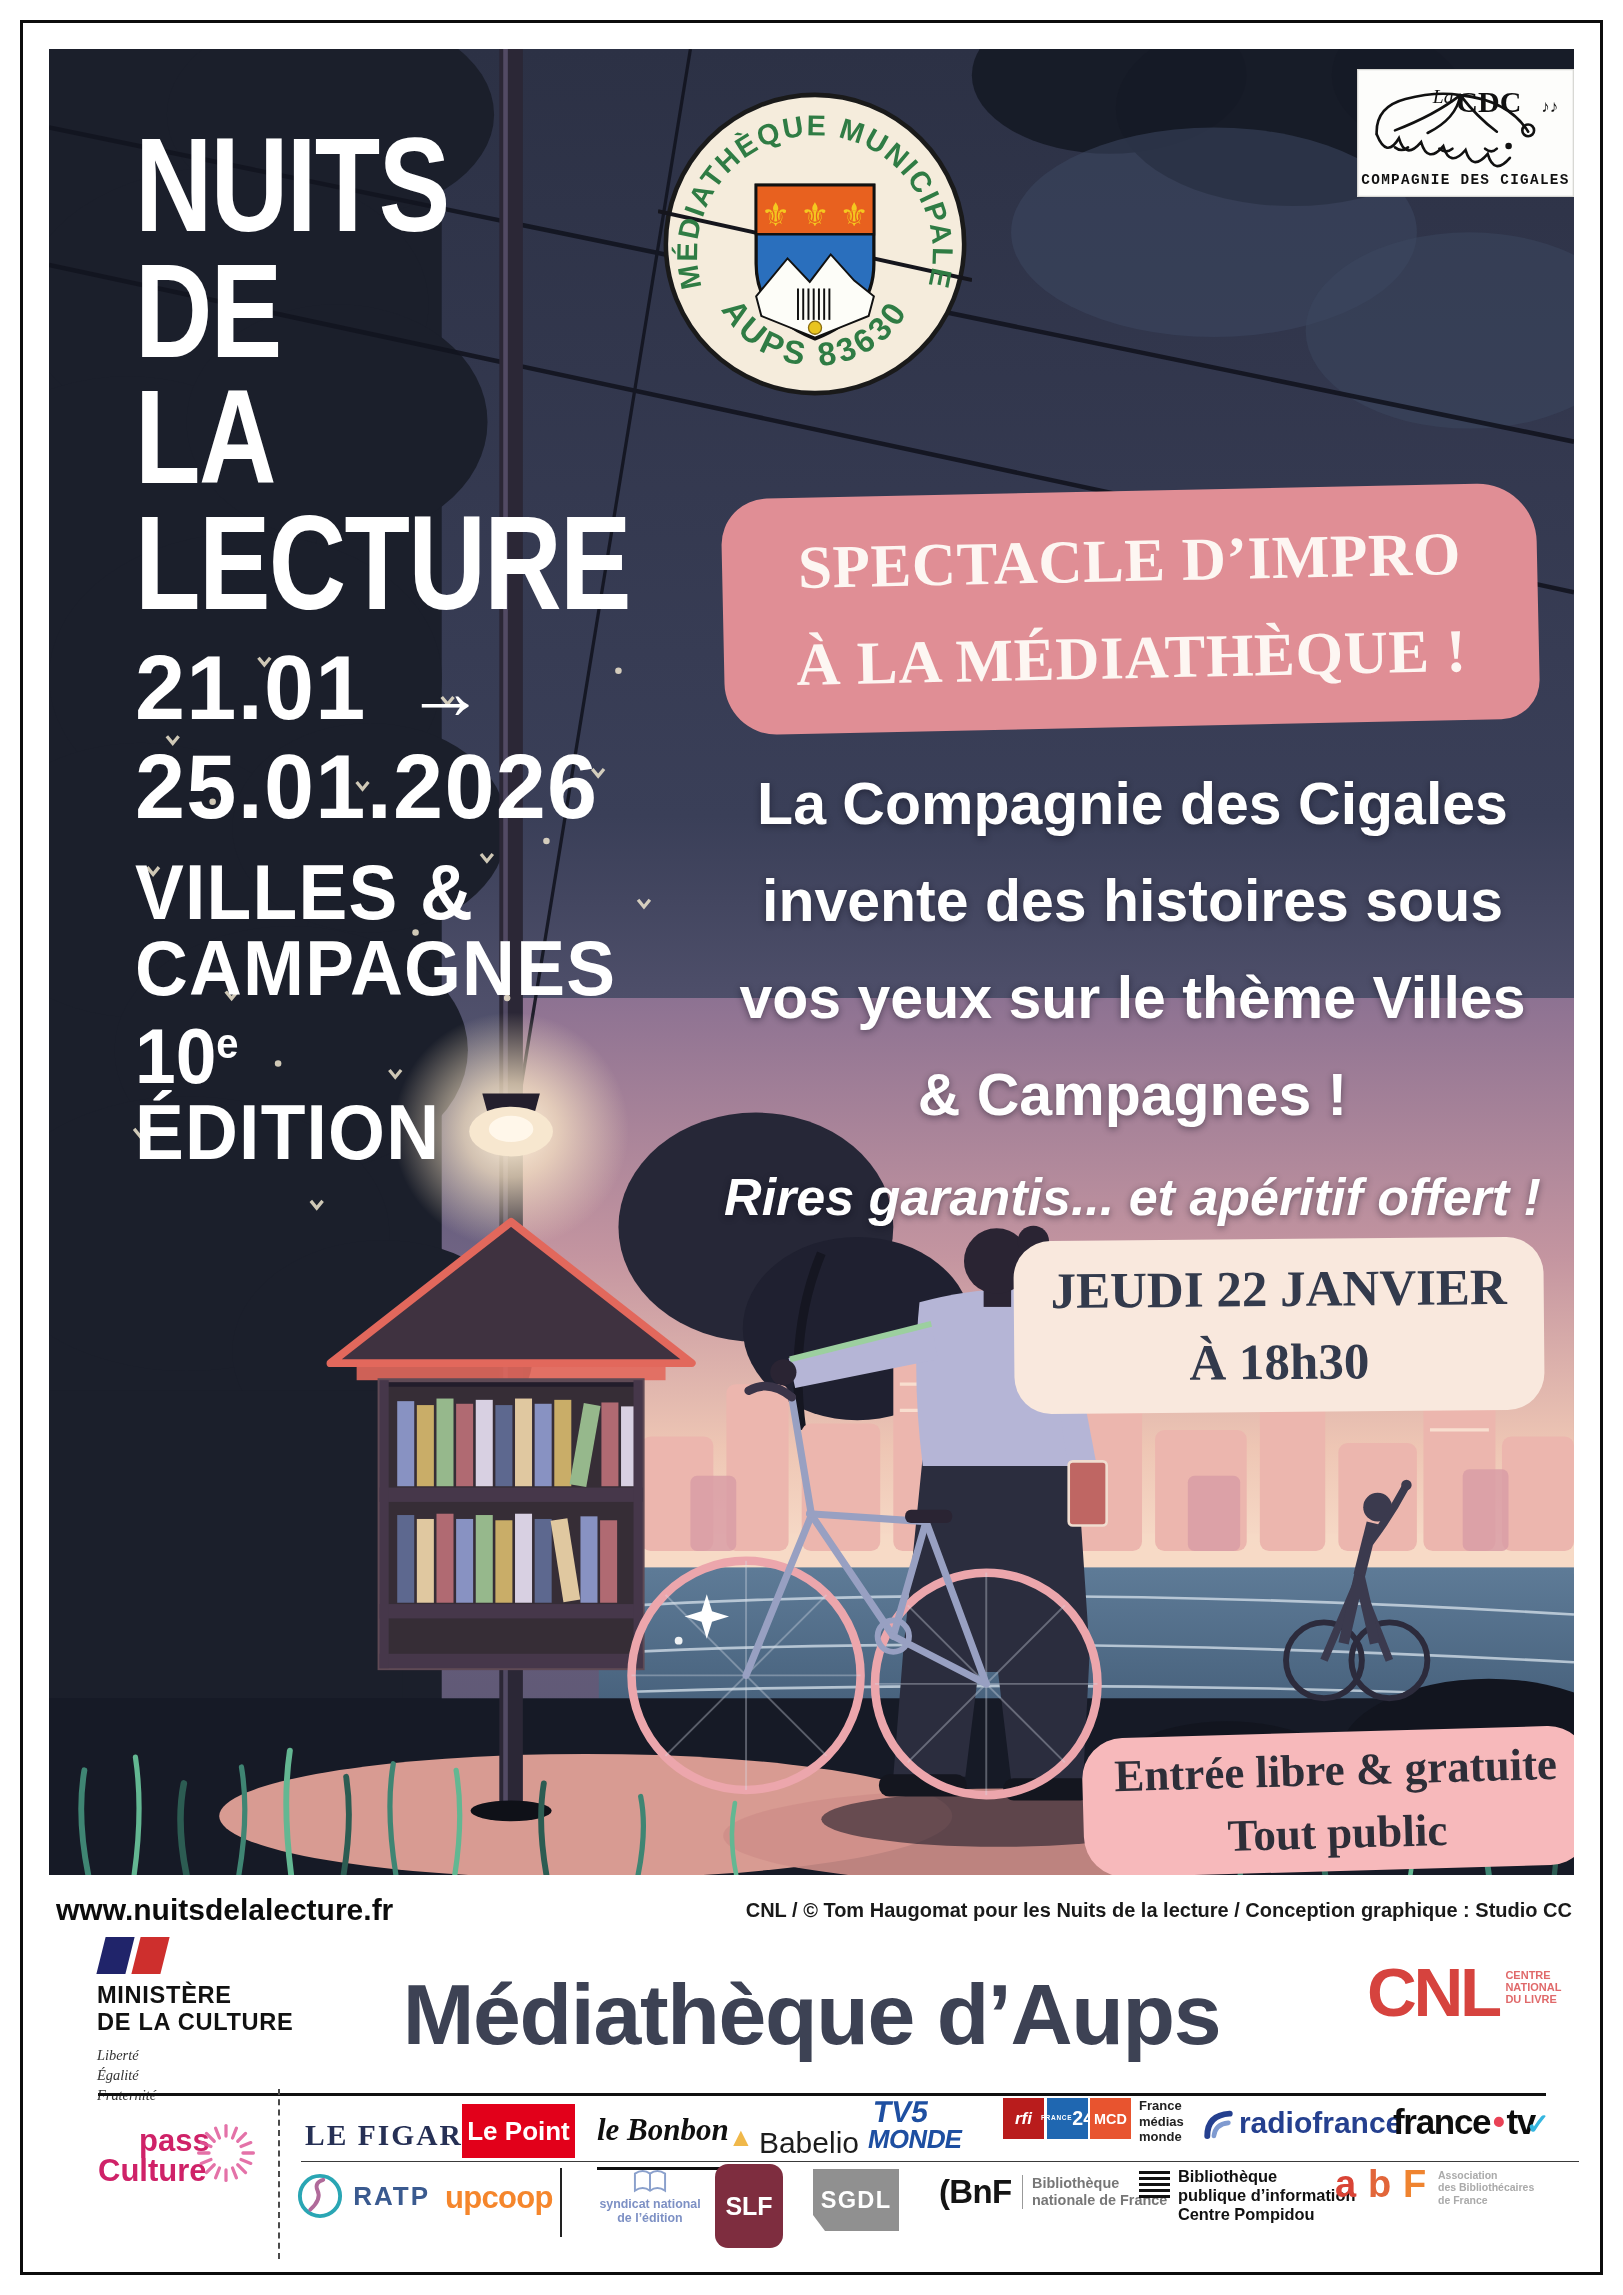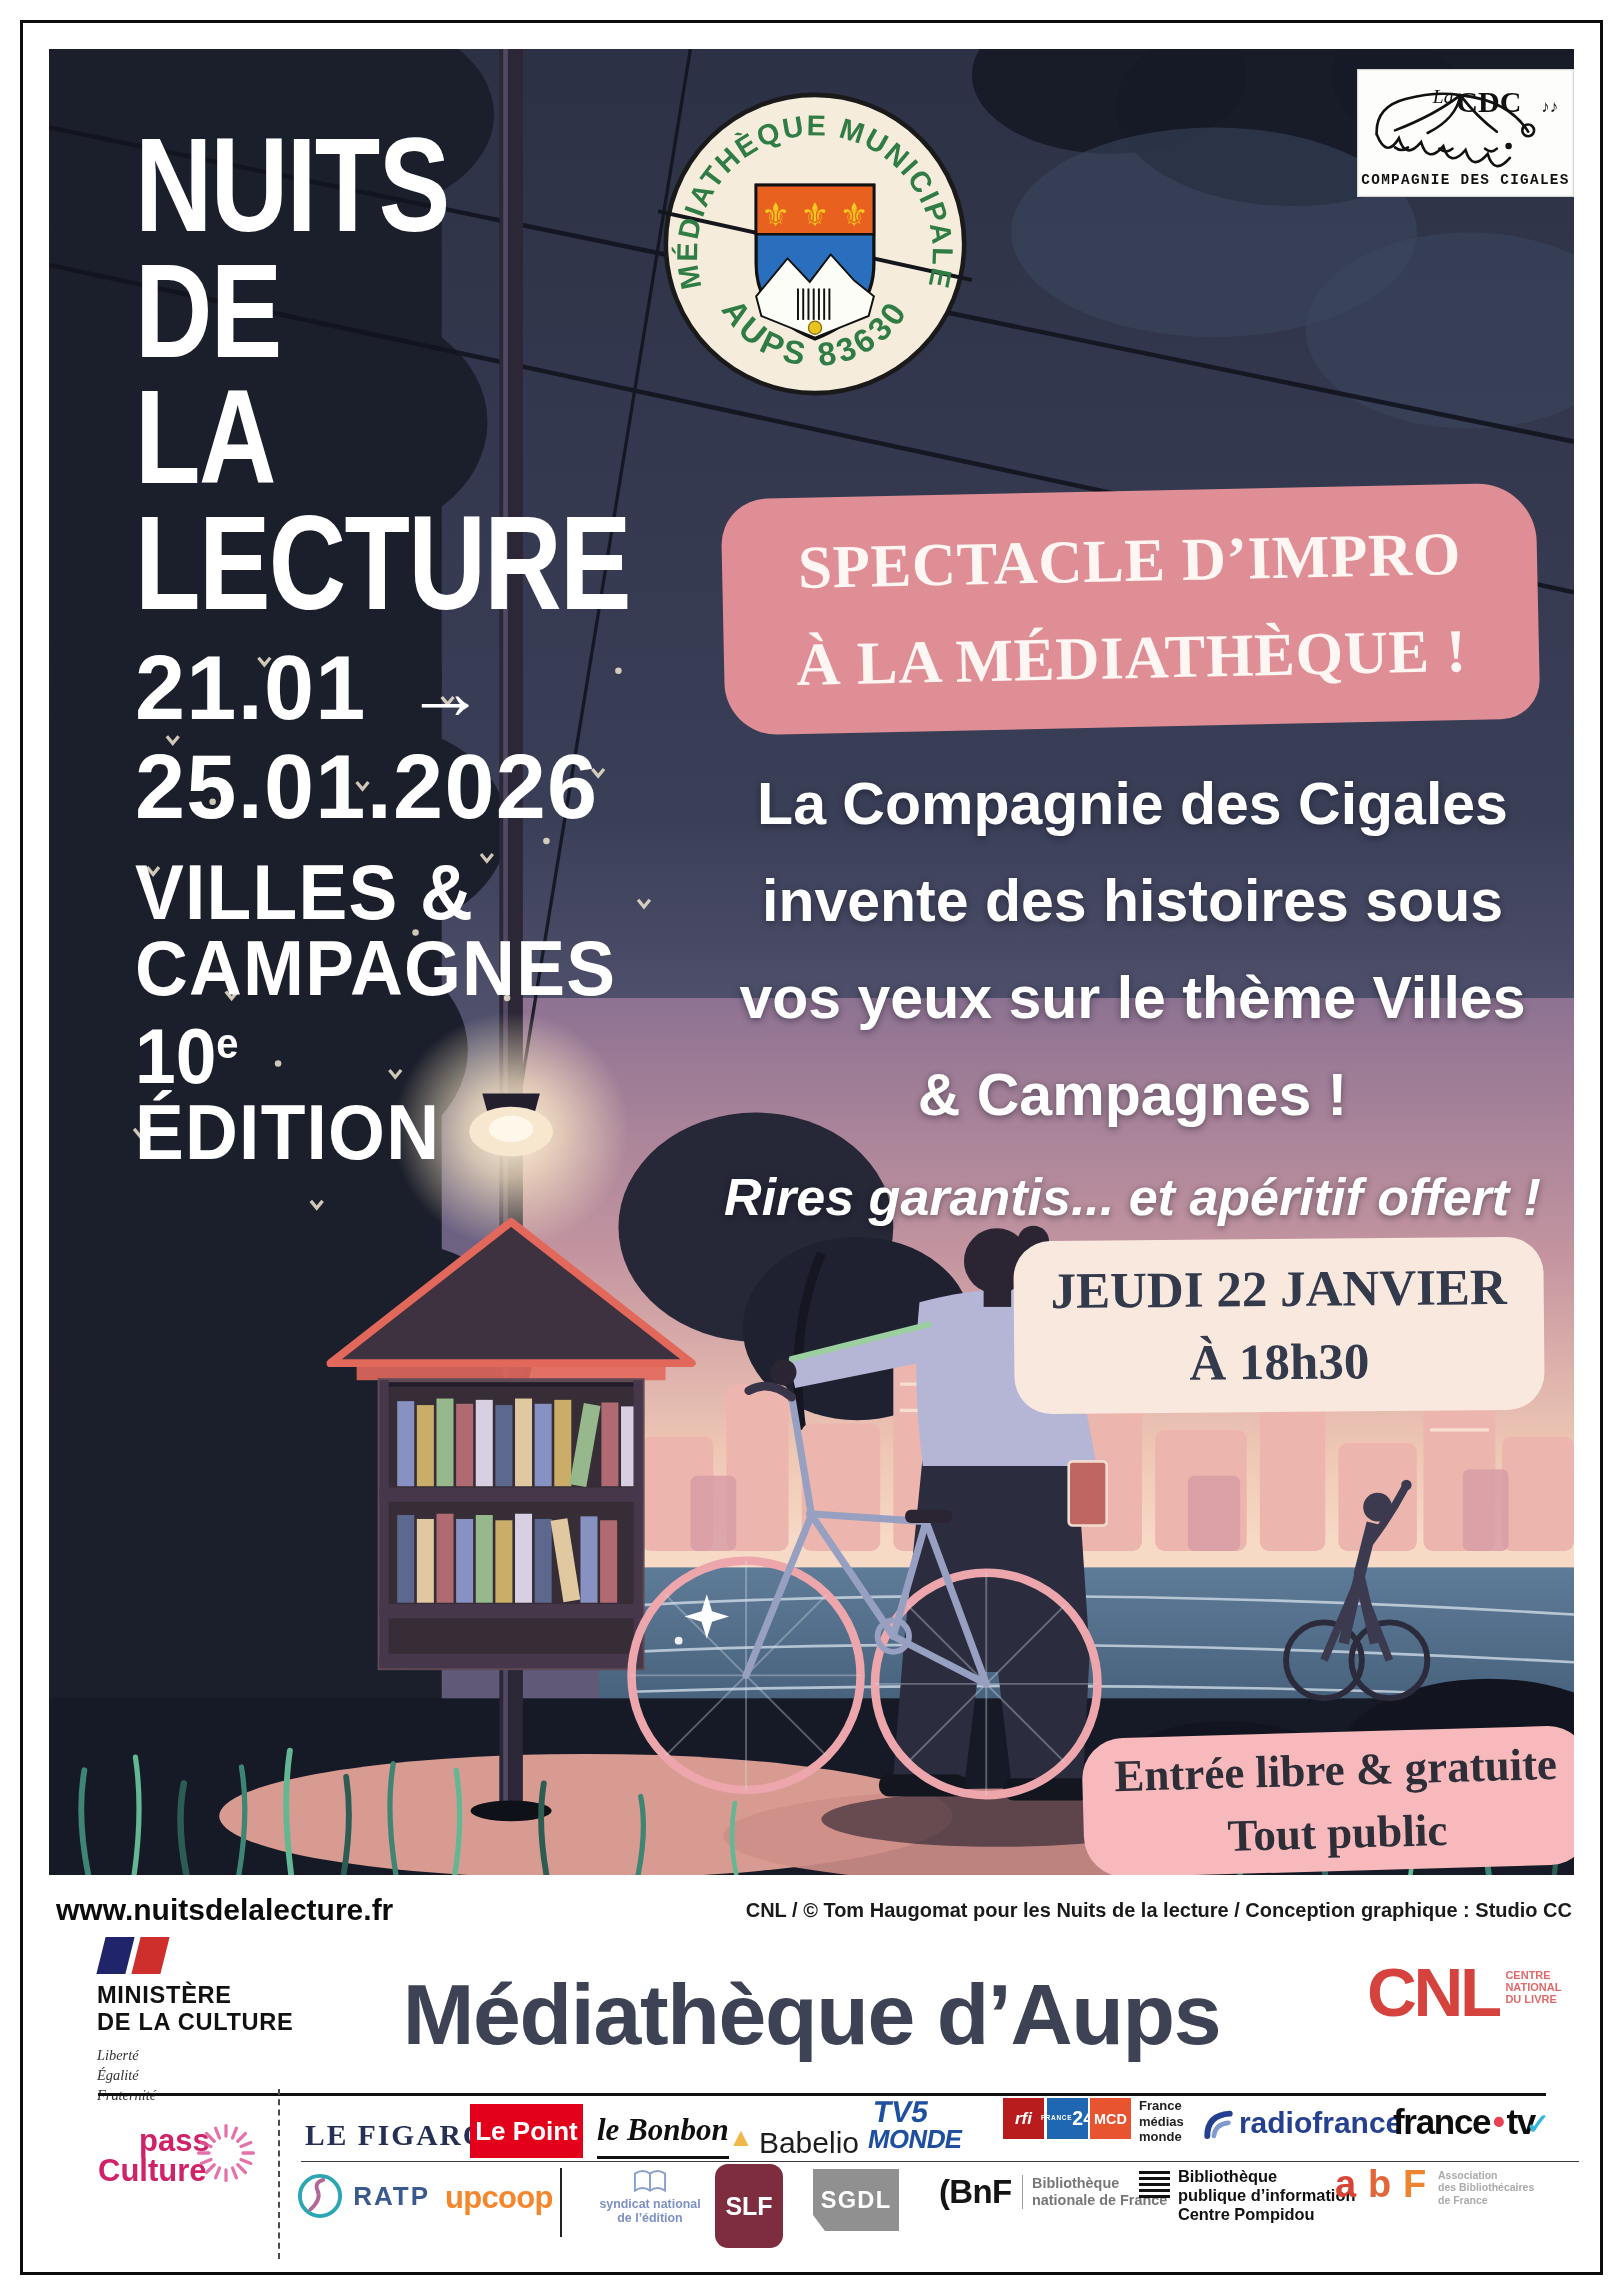--- a/index.html
+++ b/index.html
@@ -66,22 +66,22 @@
   .vdash{position:absolute;left:278px;top:2089px;height:170px;border-left:2.6px dashed #4a4a4a;}
   .vsolid{position:absolute;left:560px;top:2168px;height:69px;border-left:2.6px solid #222;}
 
   .pass-culture{position:absolute;left:98px;top:2126px;width:170px;color:#cf2268;font-weight:bold;}
   .pc1{display:block;margin-left:41px;font-size:31px;line-height:29px;}
   .pc2{display:block;font-size:31px;line-height:31px;}
   .pc-burst{position:absolute;left:196px;top:2123px;}
 
   .lg{position:absolute;white-space:nowrap;}
   .figaro{left:305px;top:2119px;font-family:"Liberation Serif",serif;font-weight:bold;font-size:29.5px;color:#263055;letter-spacing:2px;}
-  .lepoint{left:462px;top:2104px;width:113px;height:54px;background:#e2001a;color:#fff;font-weight:bold;font-size:26px;display:flex;align-items:center;justify-content:center;margin-left:8px;}
-  .bonbon{left:597px;top:2112px;font-family:"Liberation Serif",serif;font-style:italic;font-weight:bold;font-size:31px;color:#0f0f0f;border-bottom:3.3px solid #0f0f0f;padding-bottom:8px;}
+  .lepoint{left:462px;top:2104px;width:113px;height:54px;background:#e2001a;color:#fff;font-weight:bold;font-size:26px;display:flex;align-items:center;justify-content:center;}
+  .bonbon{left:597px;top:2112px;font-family:"Liberation Serif",serif;font-style:italic;font-weight:bold;font-size:31px;color:#0f0f0f;border-bottom:3.3px solid #0f0f0f;padding-bottom:19px;}
   .babelio{left:728px;top:2114px;display:flex;align-items:center;}
   .babelio .tri{color:#f0b84a;font-size:26px;margin-right:5.2px;}
   .babelio .nm{font-size:30px;color:#1d1d1d;margin-top:12px;}
   .tv5{left:871px;top:2097px;transform:skewX(-10deg);color:#1e4fa1;font-weight:800;}
   .tv5 span{display:block;}
   .tv5 .l1{font-size:30px;line-height:29px;}
   .tv5 .l2{font-size:26px;line-height:26px;letter-spacing:-0.7px;}
   .sq{width:41px;height:41px;display:flex;align-items:center;justify-content:center;color:#fff;font-weight:bold;}
   .rfi{left:1003px;top:2098px;background:#b91c1c;font-size:17px;font-style:italic;}
   .f24{left:1047px;top:2098px;background:#1f67b1;line-height:1;}

